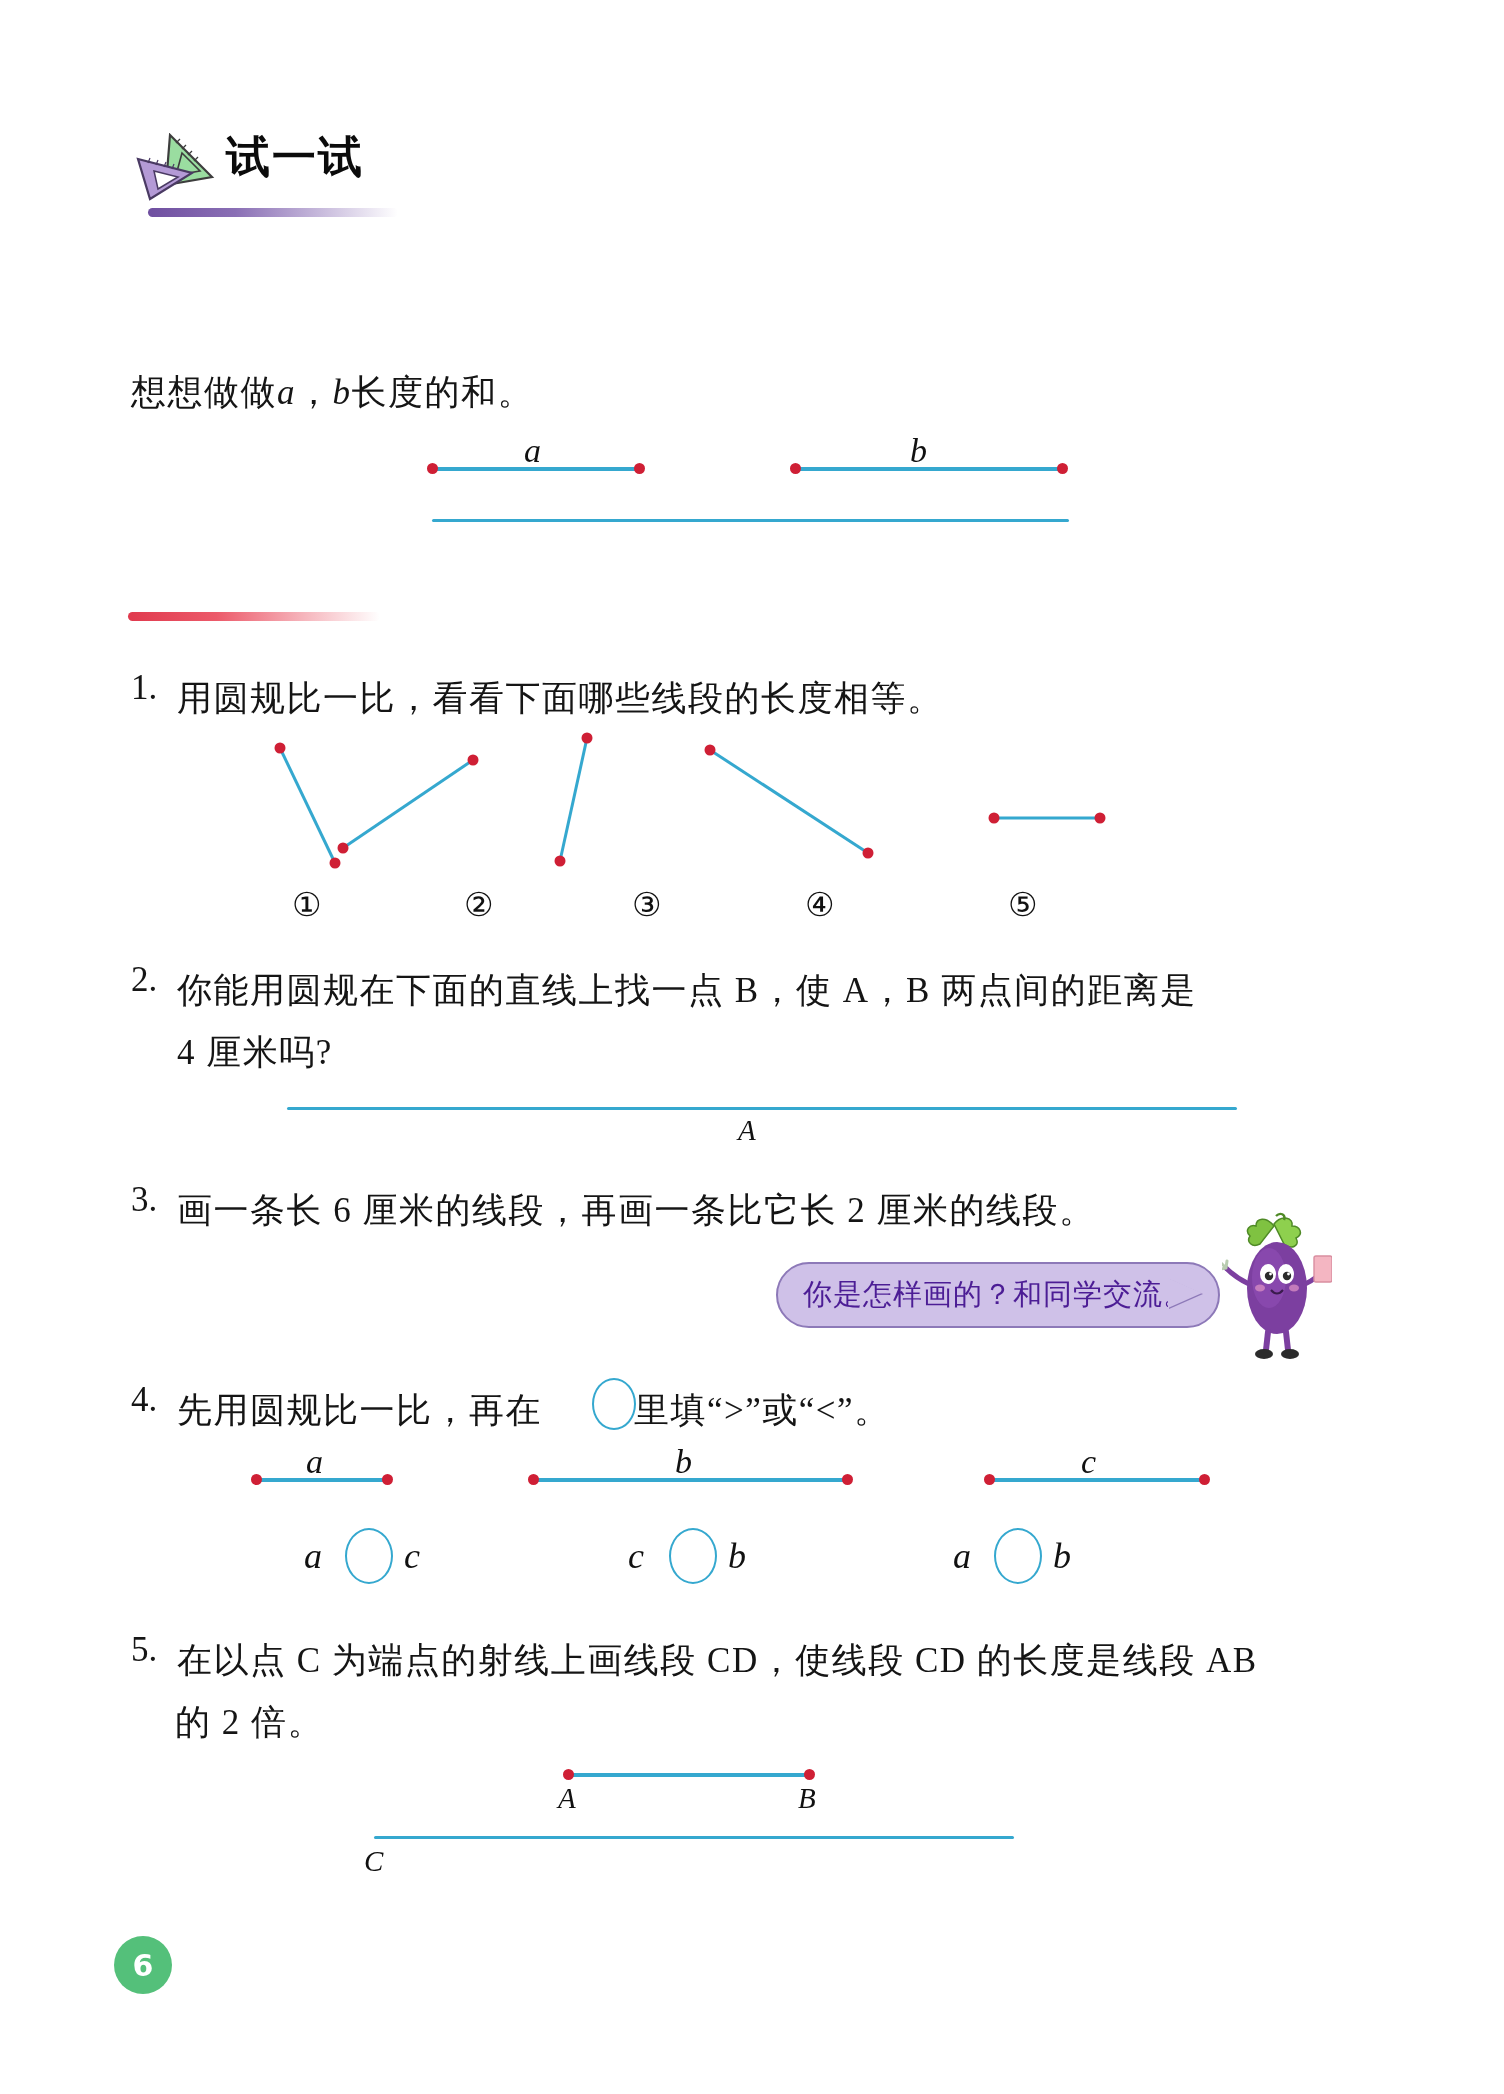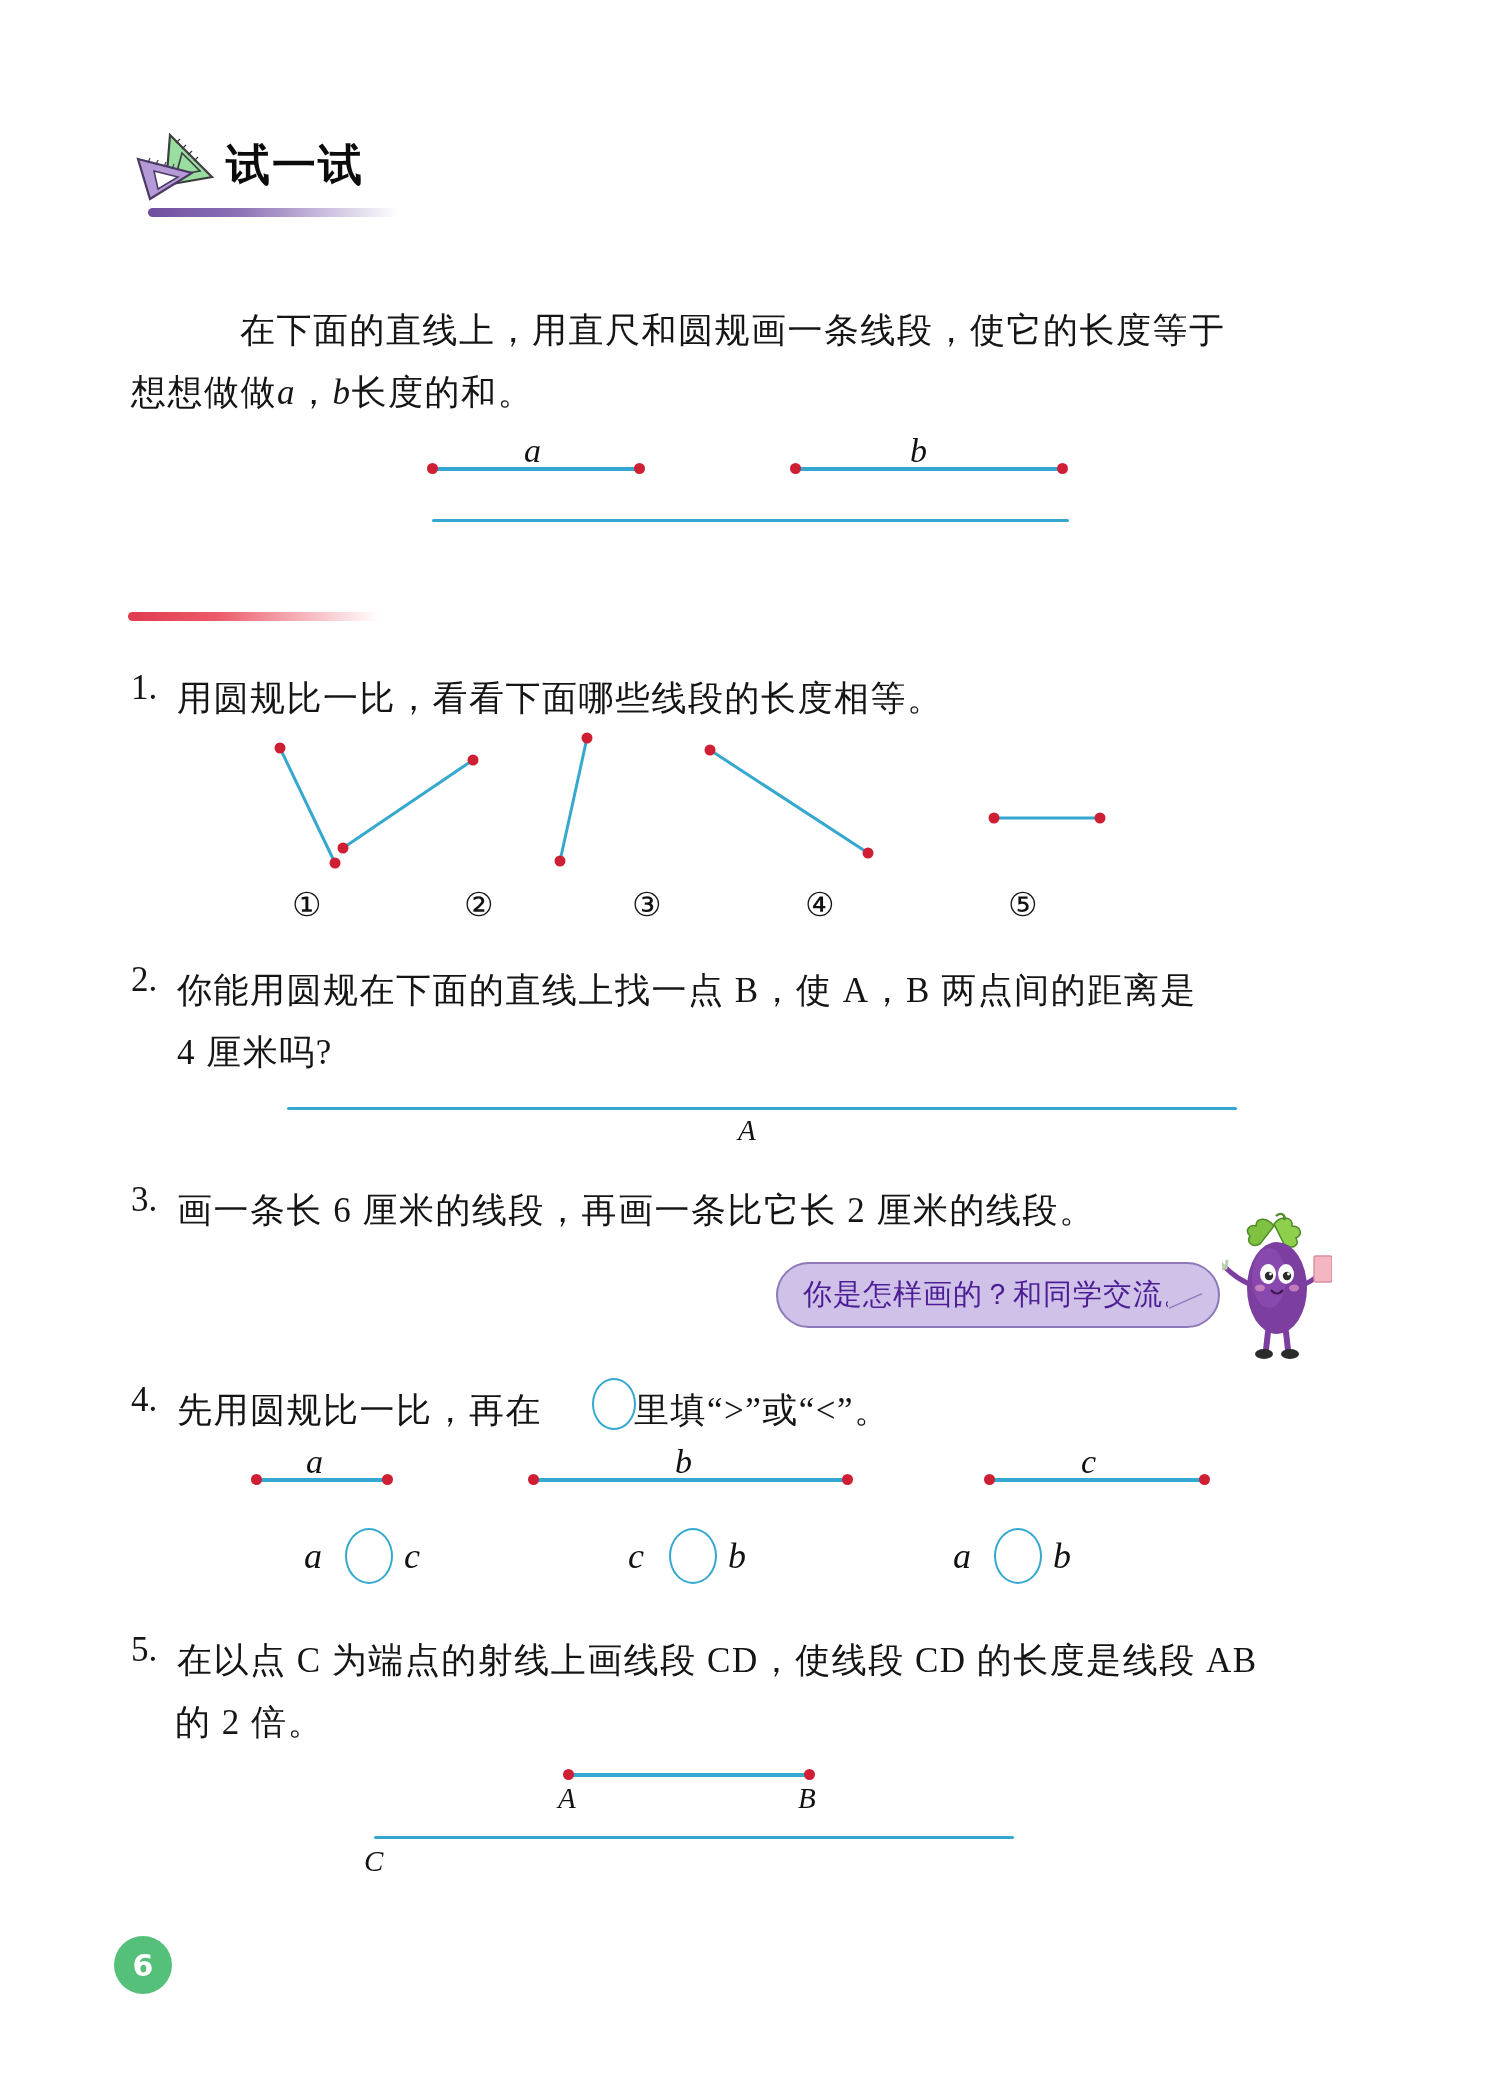--- a/index.html
+++ b/index.html
@@ -160,25 +160,24 @@
         <line x1="58" y1="22" x2="62" y2="18"></line>
         <line x1="64" y1="28" x2="68" y2="24"></line>
       </g>
       <g stroke="#4a3a63" stroke-width="1.2">
         <line x1="18" y1="30" x2="20" y2="25"></line>
         <line x1="26" y1="32" x2="28" y2="27"></line>
         <line x1="34" y1="34" x2="36" y2="29"></line>
         <line x1="42" y1="36" x2="44" y2="31"></line>
       </g>
     </svg>
-    <div class="section-title" style="position:absolute; left:96px; top:8px;text-align:right;">试一试</div>
+    <div class="section-title" style="position:absolute; left:96px; top:0;text-align:right;">试一试</div>
   </div>
   <div class="header-rule rule-purple" style="left:148px; top:208px; width:250px;"></div>
 
-  <div class="body-text" style="left:240px; top:300px;">在下面的直线上，用直尺和圆规画一条线段，使它的长度等于</div>
   <div class="body-text" style="left:131px; top:362px;">
     <span>想想做做</span><span class="italic">a</span><span>，</span><span class="italic">b</span><span>长度的和。</span>
   </div>
 
   <div class="seg-label" style="left:524px; top:432px;">a</div>
   <div class="seg-line" style="left:432px; top:467px; width:208px;"></div>
   <div class="seg-dot" style="left:427px; top:463px;"></div>
   <div class="seg-dot" style="left:634px; top:463px;"></div>
 
   <div class="seg-label" style="left:910px; top:432px;">b</div>

